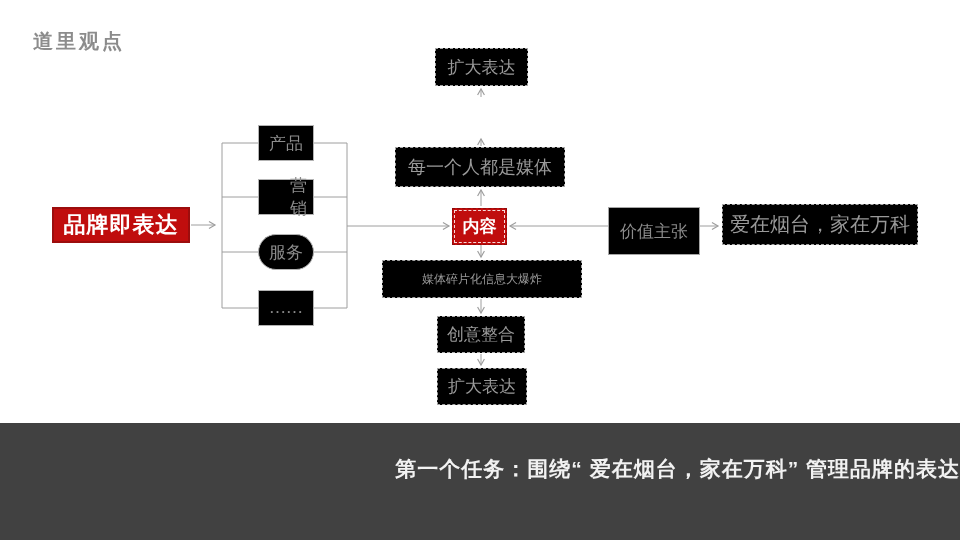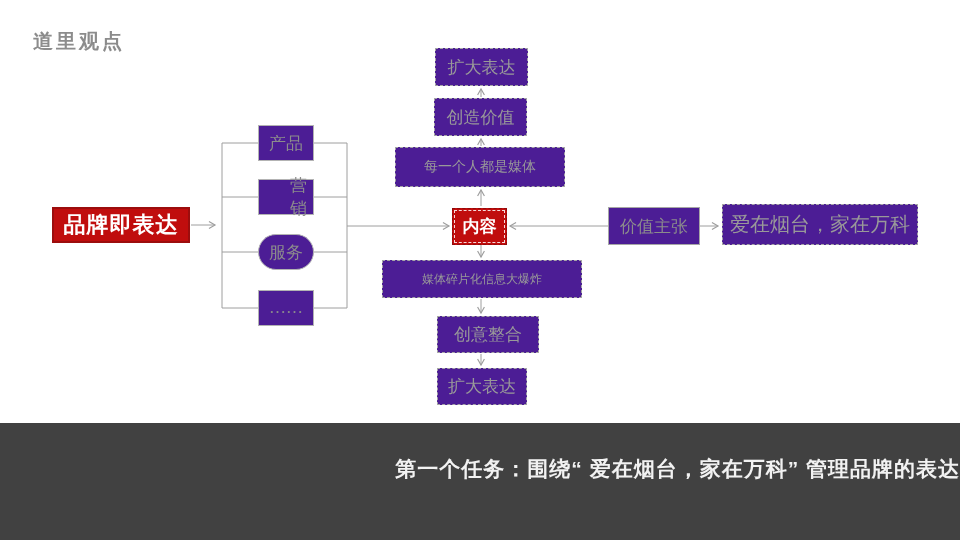--- a/index.html
+++ b/index.html
@@ -6,21 +6,21 @@
   #slide{
     position:relative;
     width:960px;height:540px;
     background:#ffffff;
     overflow:hidden;
     font-family:"Liberation Sans","DejaVu Sans",sans-serif;
   }
   .abs{position:absolute;box-sizing:border-box;}
   .box{
     display:flex;align-items:center;justify-content:center;
-    text-align:center;background:#4c1d95;
+    text-align:center;background:#000000;
   }
   .dashed{border:1px dashed #a6a6a6;color:#999999;font-size:17px;}
   .solid-gray{border:1px solid #b3b3b3;color:#8c8c8c;font-size:17px;font-family:Liberation Serif, serif;}
   .red-solid{
     background:#c00d0d;border:2px solid #9c0d0d;
     color:#ffffff;font-weight:bold;font-size:22px;letter-spacing:1px;
   }
   .red-dashed{
     background:#c00d0d;border:1px dashed #8f0b0b;
     outline:1px dashed rgba(255,255,255,.85);outline-offset:-3px;
@@ -76,28 +76,27 @@
   <div id="title" class="abs">道里观点</div>
 
   <div class="abs box red-solid" style="left:52px;top:207px;width:138px;height:36px;">品牌即表达</div>
 
   <div class="abs box solid-gray" style="left:258px;top:125px;width:56px;height:36px;">产品</div>
   <div class="abs box solid-gray" style="left:258px;top:179px;width:56px;height:36px;padding-left:25px;">营销</div>
   <div class="abs box solid-gray" style="left:258px;top:234px;width:56px;height:36px;border-radius:18px;">服务</div>
   <div class="abs box solid-gray" style="left:258px;top:290px;width:56px;height:36px;">……</div>
 
   <div class="abs box dashed" style="left:435px;top:48px;width:93px;height:38px;">扩大表达</div>
-  <div class="abs box dashed" style="left:434px;top:98px;width:93px;height:38px;">创造价值</div>
-  <div class="abs box dashed" style="left:395px;top:147px;width:170px;height:40px;font-size:14px;">每一个人都是媒体</div>
+  <div class="abs box dashed" style="left:395px;top:147px;width:170px;height:40px;font-size:18px;">每一个人都是媒体</div>
 
   <div class="abs box red-dashed" style="left:452px;top:208px;width:55px;height:37px;text-align:center;">内容</div>
 
   <div class="abs box dashed" style="left:382px;top:260px;width:200px;height:38px;font-size:12px;">媒体碎片化信息大爆炸</div>
-  <div class="abs box dashed" style="left:437px;top:316px;width:102px;height:37px;">创意整合</div>
+  <div class="abs box dashed" style="left:437px;top:316px;width:88px;height:37px;">创意整合</div>
   <div class="abs box dashed" style="left:437px;top:368px;width:90px;height:37px;">扩大表达</div>
 
-  <div class="abs box solid-gray" style="left:608px;top:207px;width:92px;height:38px;border-color:#a6a6a6;">价值主张</div>
+  <div class="abs box solid-gray" style="left:608px;top:207px;width:92px;height:48px;border-color:#a6a6a6;">价值主张</div>
   <div class="abs box dashed" style="left:722px;top:204px;width:196px;height:41px;font-size:20px;">爱在烟台，家在万科</div>
 
   <div id="footer-bar" class="abs"></div>
   <div id="footer-text" class="abs">第一个任务：围绕“ 爱在烟台，家在万科” 管理品牌的表达</div>
 
 </div>
 
 </body></html>

